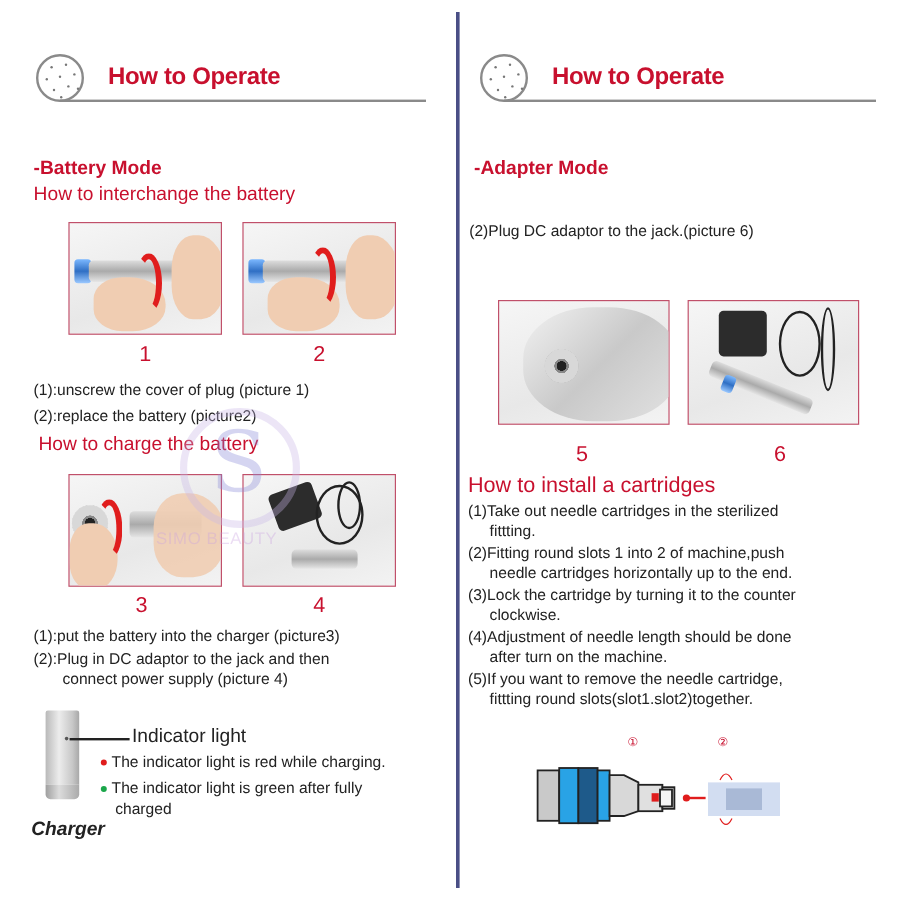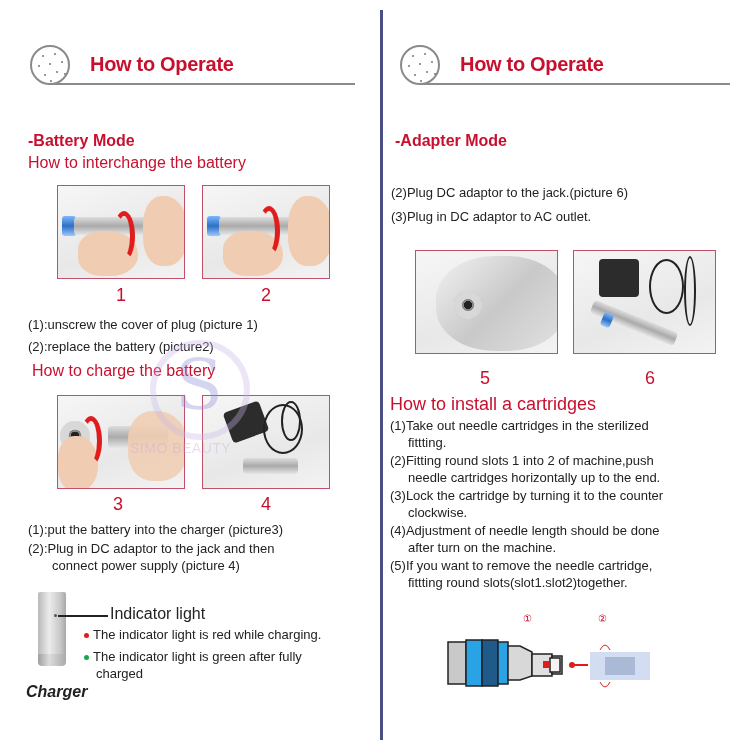--- a/index.html
+++ b/index.html
@@ -158,21 +158,20 @@
       <i style="left:24px;top:24px"></i>
         <i style="left:32px;top:26px"></i>
         <i style="left:18px;top:33px"></i>
     </div>
     <div class="op-line"></div>
     <div class="op-title">How to Operate</div>
   </div>
 
   <div class="mode-title" style="left:10px;top:132px">-Adapter Mode</div>
   <div class="txt" style="left:6px;top:184px">(2)Plug DC adaptor to the jack.(picture 6)</div>
-  <div class="txt" style="left:6px;top:208px">(3)Plug in DC adaptor to AC outlet.</div>
 
   <div class="photo" style="left:30px;top:250px;width:143px;height:104px">
     <div style="position:absolute;left:20px;top:5px;width:130px;height:95px;border-radius:45%;background:linear-gradient(135deg,#f2f2f2,#c9c9c9 50%,#e2e2e2)"></div>
     <div class="cap-end" style="left:38px;top:40px;width:28px;height:28px"></div>
   </div>
   <div class="photo-num" style="left:90px;top:368px">5</div>
 
   <div class="photo" style="left:188px;top:250px;width:143px;height:104px">
     <div class="adapter" style="left:25px;top:8px;width:40px;height:38px"></div>
     <div class="cord" style="left:75px;top:8px;width:35px;height:55px"></div>

